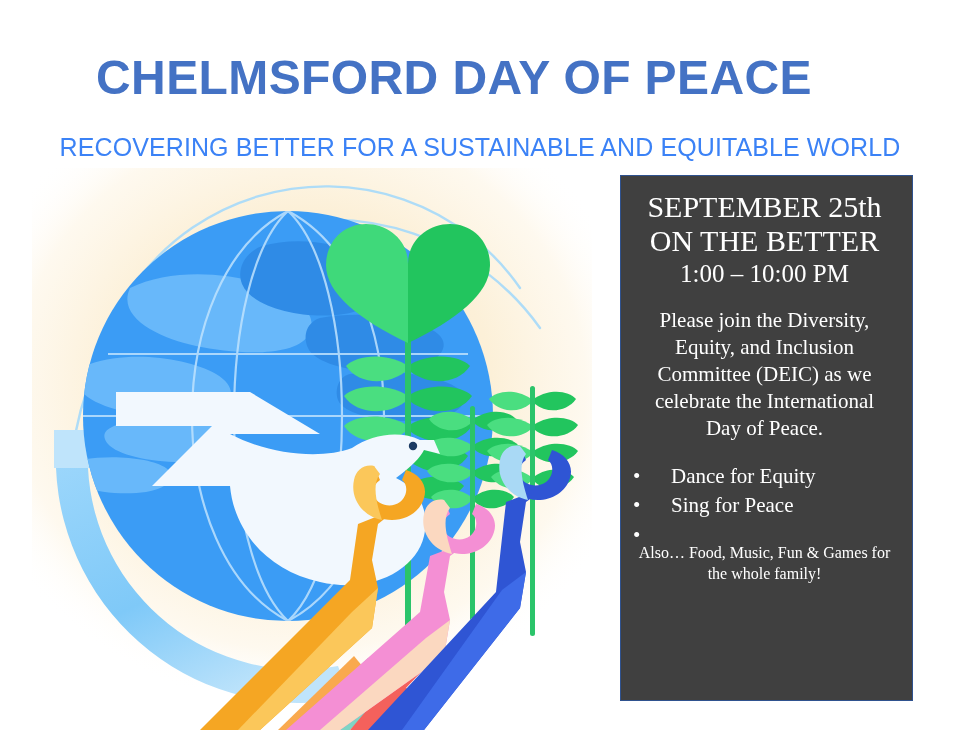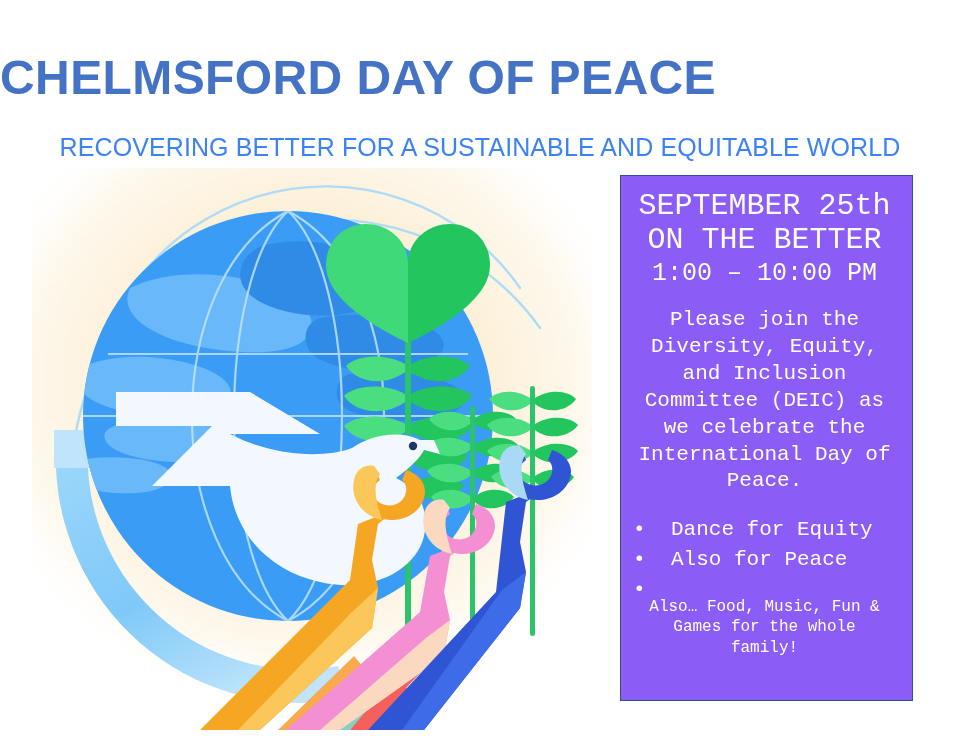--- a/index.html
+++ b/index.html
@@ -14,21 +14,21 @@
     overflow: hidden;
     font-family: "Liberation Sans", sans-serif;
     background: #ffffff;
   }
 
   
   #poster-title {
     position: absolute;
     left: 0; top: 50px;
     width: 812px;
-    text-align: left;
+    text-align: right;
     font-size: 48px;
     font-weight: bold;
     letter-spacing: 0.4px;
     color: #4472C4;
     font-family: "Liberation Sans", sans-serif;
     white-space: nowrap;
   }
   #poster-subtitle {
     position: absolute;
     left: 0; top: 133px;
@@ -52,27 +52,27 @@
   }
   #illustration svg { display: block; }
 
   
   #info-panel {
     position: absolute;
     left: 620px;
     top: 175px;
     width: 293px;
     height: 526px;
-    background: #8b5cf6;
+    background: #404040;
     border: 1px solid #2F528F;
     box-sizing: border-box;
     padding: 14px 16px 10px 12px;
     color: #FFFFFF;
     text-align: center;
-    font-family: Liberation Mono, monospace;
+    font-family: Liberation Serif, serif;
   }
   .panel-head-1 {
     font-size: 30px;
     line-height: 1.12;
     font-weight: normal;
     white-space: nowrap;
   }
   .panel-head-2 {
     font-size: 30px;
     line-height: 1.12;
@@ -325,21 +325,21 @@
 
   <div class="panel-body">Please join the Diversity, Equity, and Inclusion Committee (DEIC) as we celebrate the International Day of Peace.</div>
 
   <ul class="panel-list">
     <li>
       <span class="bullet">•</span>
       <span class="li-text">Dance for Equity</span>
     </li>
     <li>
       <span class="bullet">•</span>
-      <span class="li-text">Also for Peace</span>
+      <span class="li-text">Sing for Peace</span>
     </li>
     <li>
       <span class="bullet">•</span>
     </li>
   </ul>
 
   <div class="panel-footer">Also… Food, Music, Fun &amp; Games for the whole family!</div>
 </div>
 
 </body></html>

